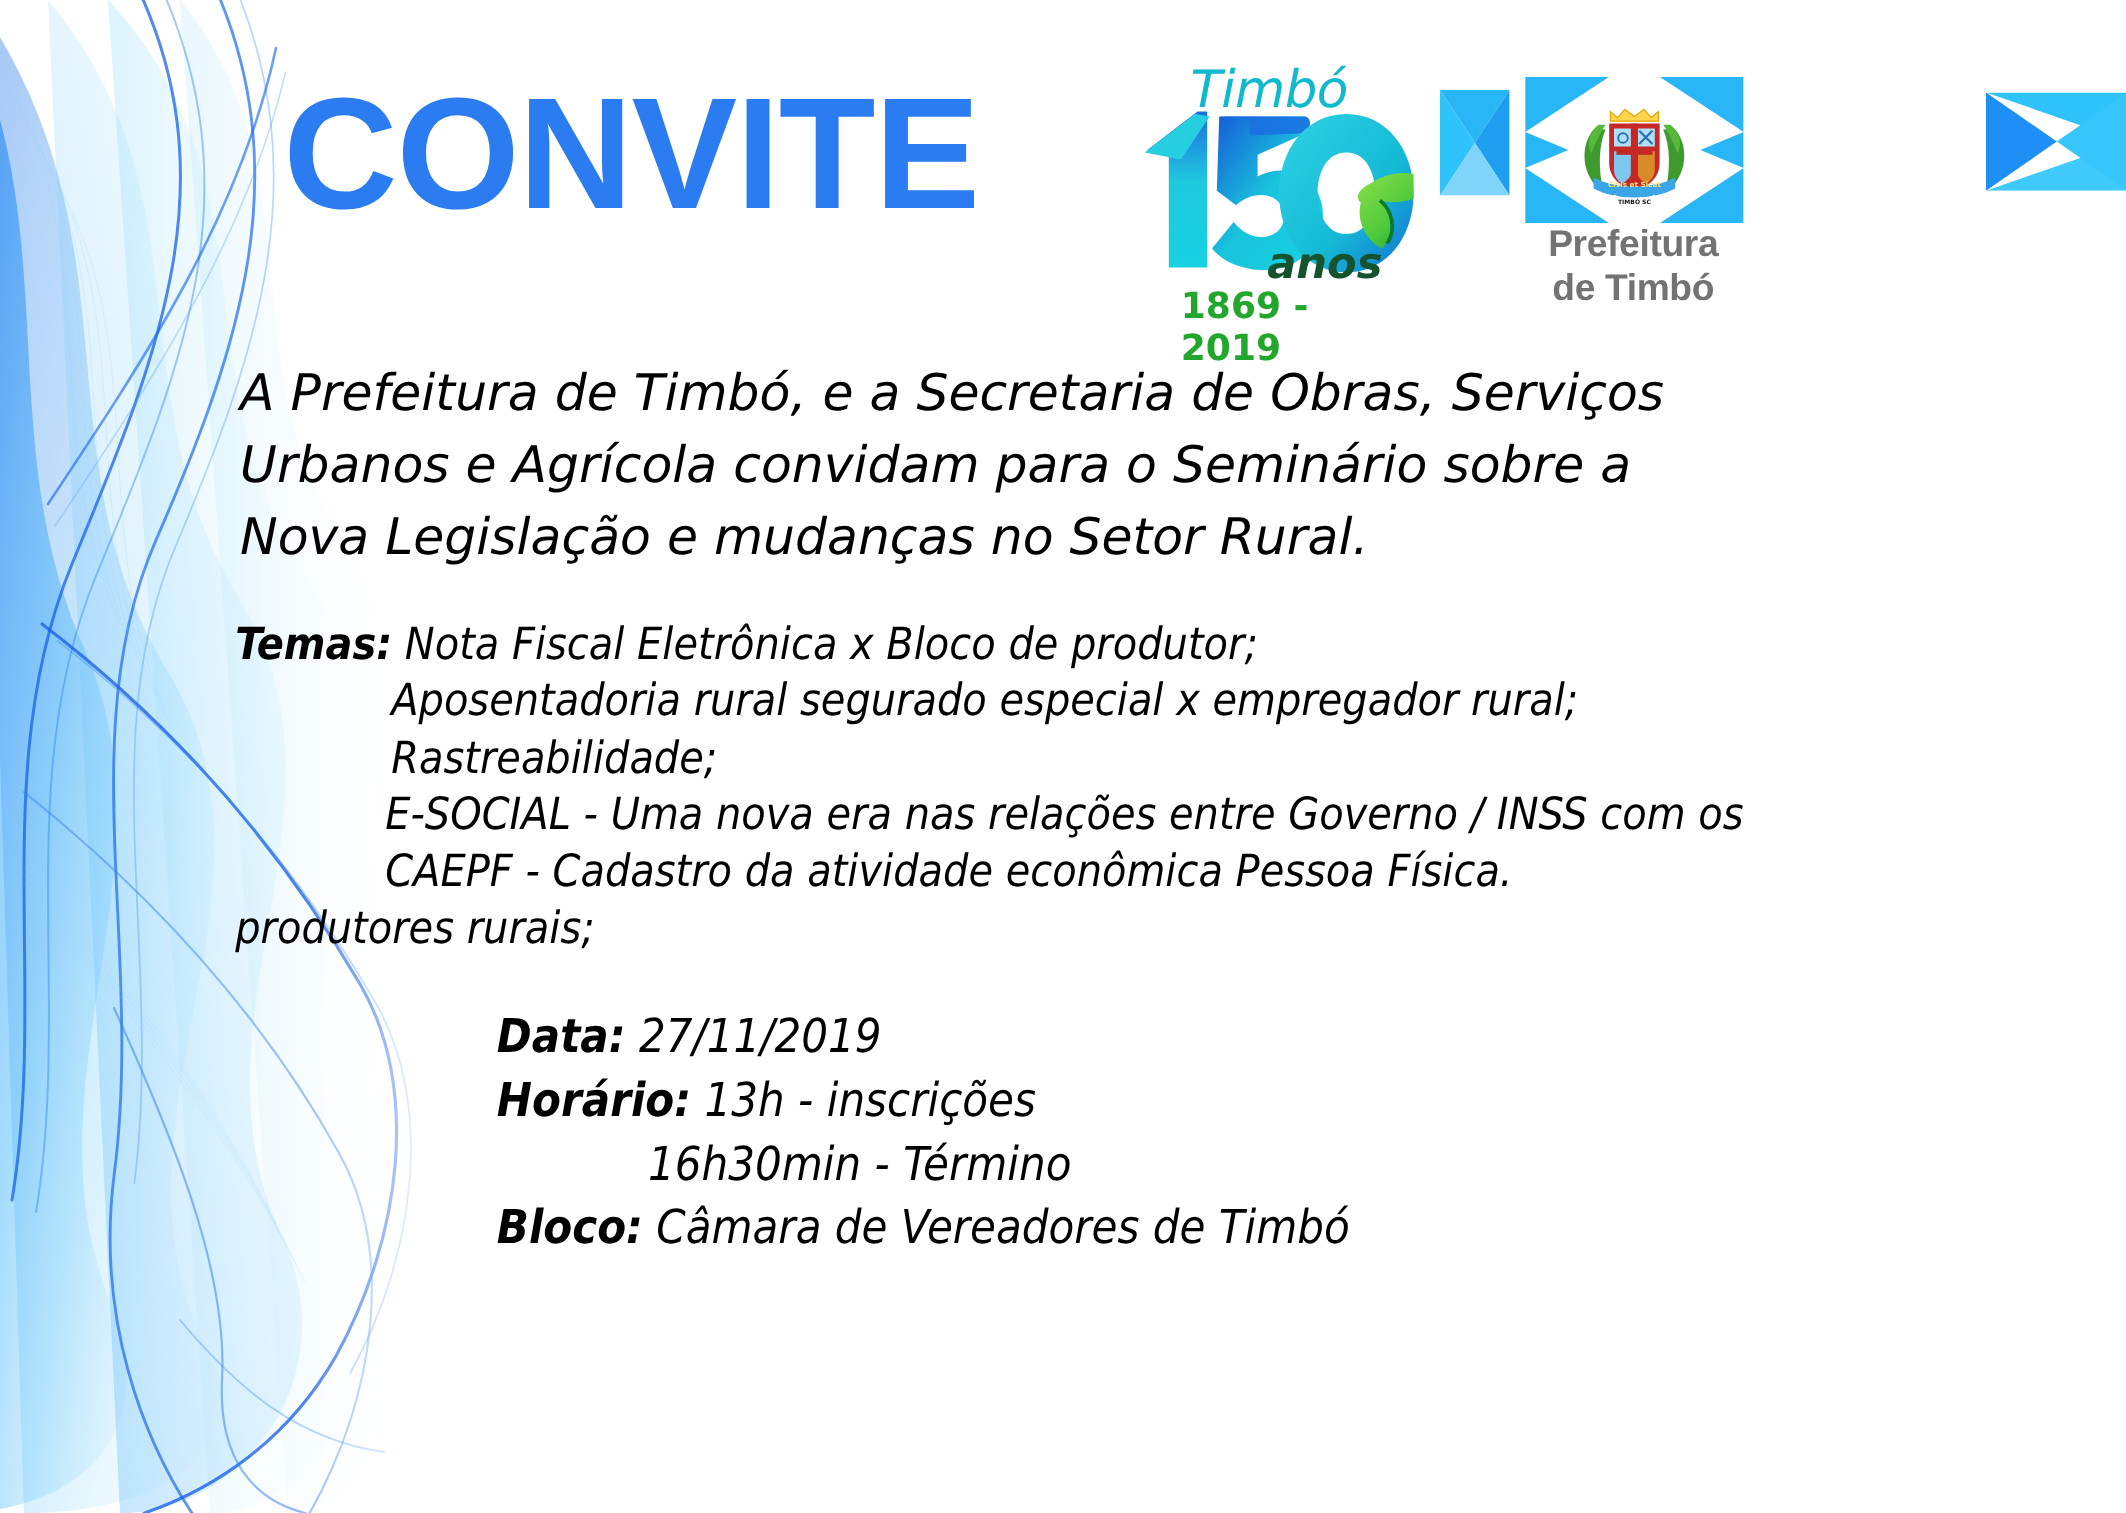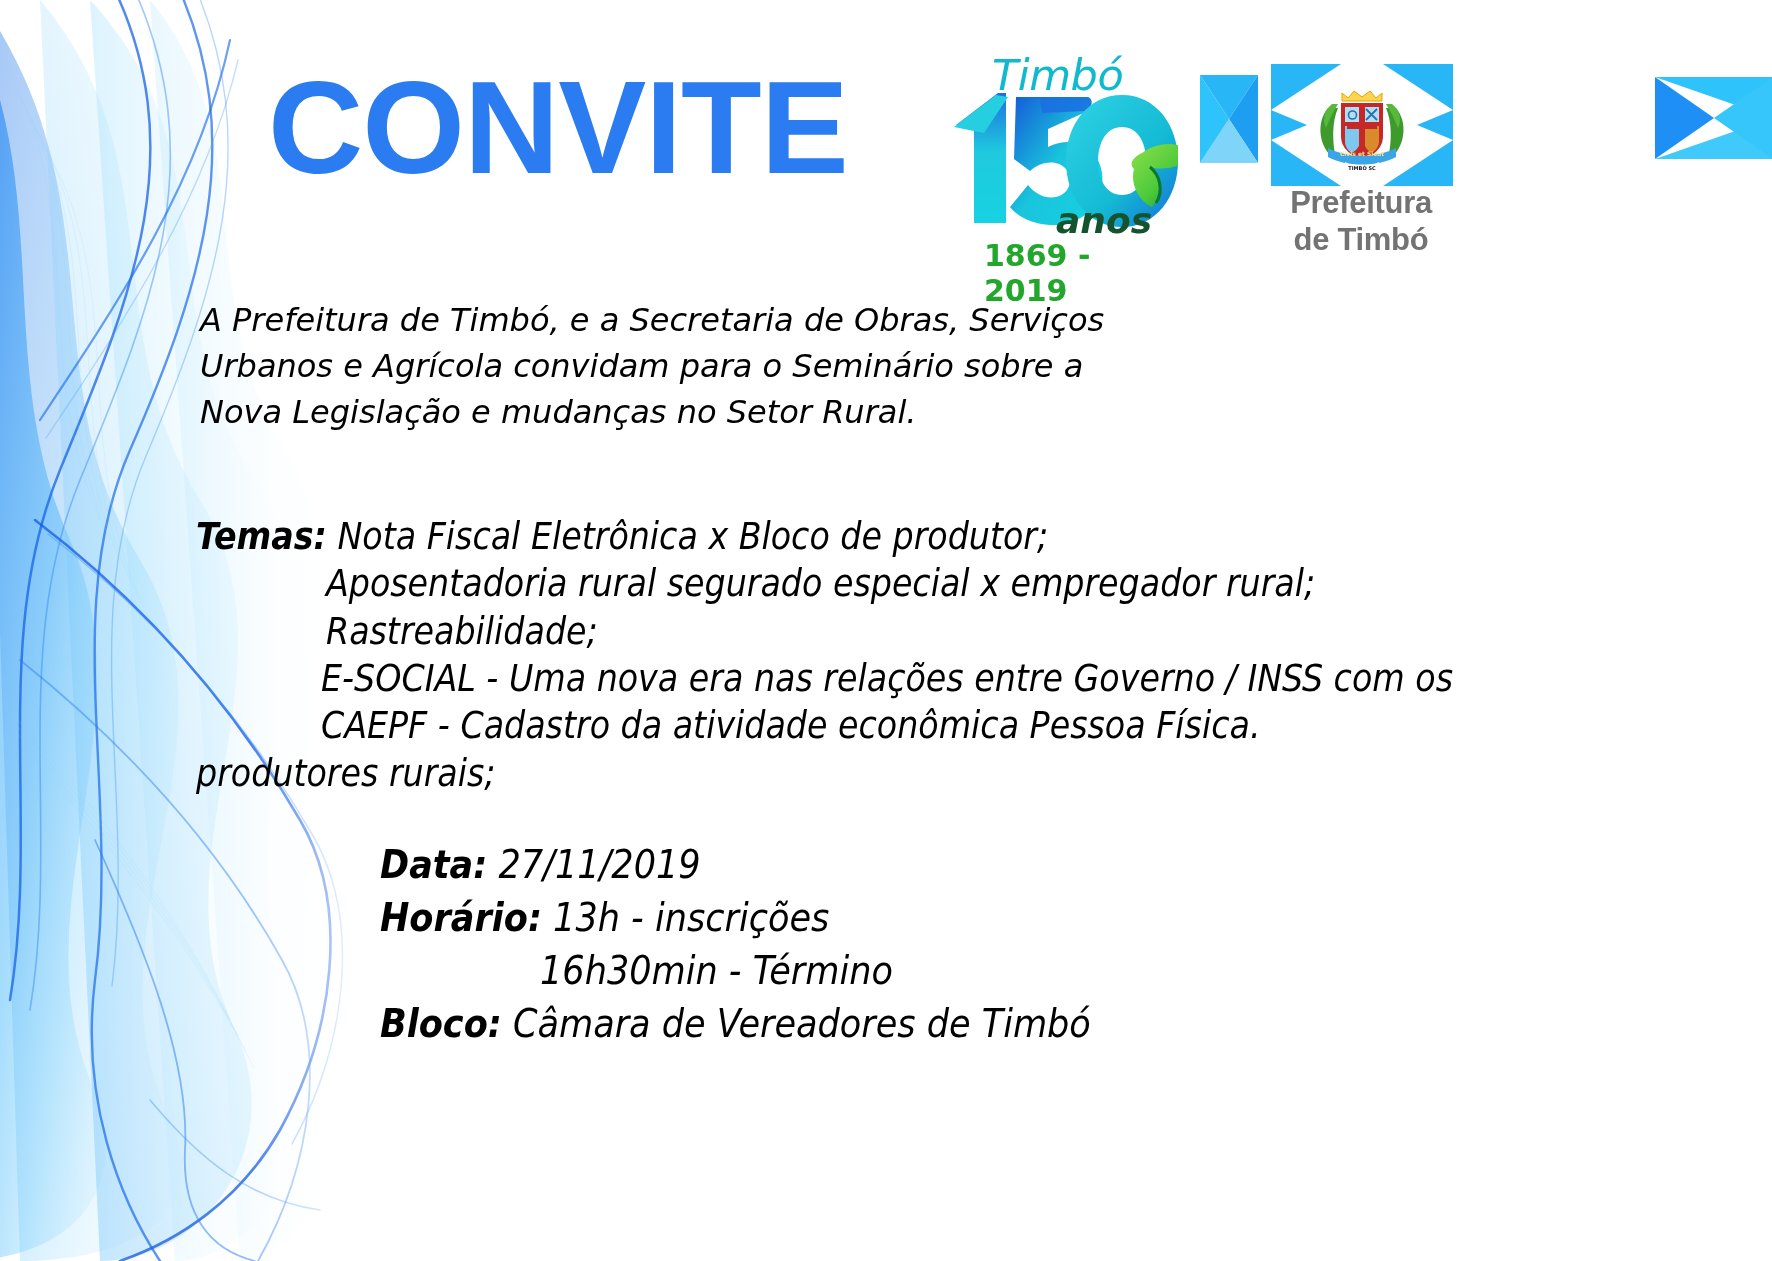--- a/index.html
+++ b/index.html
@@ -27,21 +27,21 @@
     position:absolute;left:250px;top:0;width:190px;height:1261px;
     background:linear-gradient(to right, rgba(255,255,255,0) 0%, rgba(255,255,255,0.55) 45%, rgba(255,255,255,0.96) 85%, #fff 100%);
     pointer-events:none;
   }
 
   
   .header{
     position:absolute;left:0;top:0;width:1772px;height:275px;
   }
   .title-convite{
-    position:absolute;left:268px;top:62px;
+    position:absolute;left:236px;top:62px;
     font-family:"Liberation Sans", sans-serif;
     font-weight:bold;
     font-size:132px;
     letter-spacing:-1px;
     color:#2b7cf0;
     line-height:1;
     white-space:nowrap;
   }
 
   
@@ -91,21 +91,21 @@
     font-weight:bold;font-size:31px;color:#737373;
     line-height:1.18;
     letter-spacing:-0.3px;
   }
 
   
   .intro{
     position:absolute;left:200px;top:298px;width:1300px;
     font-family:"DejaVu Sans", sans-serif;
     font-style:italic;
-    font-size:32px;
+    font-size:42px;
     line-height:1.43;
     color:#000;
   }
   .themes{
     position:absolute;left:196px;top:513px;width:1340px;
     font-family:"DejaVu Sans Condensed","DejaVu Sans", sans-serif;
     font-style:italic;
     font-size:37px;
     line-height:1.28;
     color:#000;
@@ -120,21 +120,21 @@
     position:absolute;left:380px;top:838px;width:1200px;
     font-family:"DejaVu Sans Condensed","DejaVu Sans", sans-serif;
     font-style:italic;
     font-size:39px;
     line-height:1.36;
     color:#000;
     font-stretch:condensed;
   }
   .details .ln{white-space:nowrap;}
   .details .ind{padding-left:160px;}
-  .details b{font-weight:bold;}
+  .details b{font-weight:bold;margin-left:34px;}
 </style>
 </head>
 <body>
 
 <div class="poster">
 
   <div class="ribbon-art">
     <svg viewBox="0 0 420 1261" xmlns="http://www.w3.org/2000/svg">
       <defs>
         <linearGradient id="gA" x1="0" y1="0" x2="1" y2="1">

